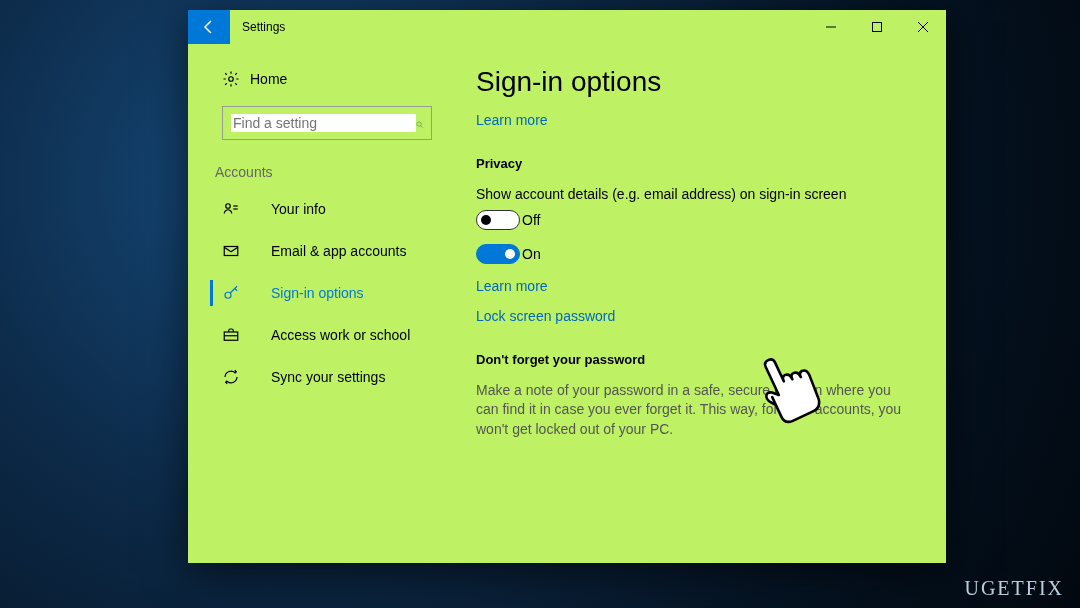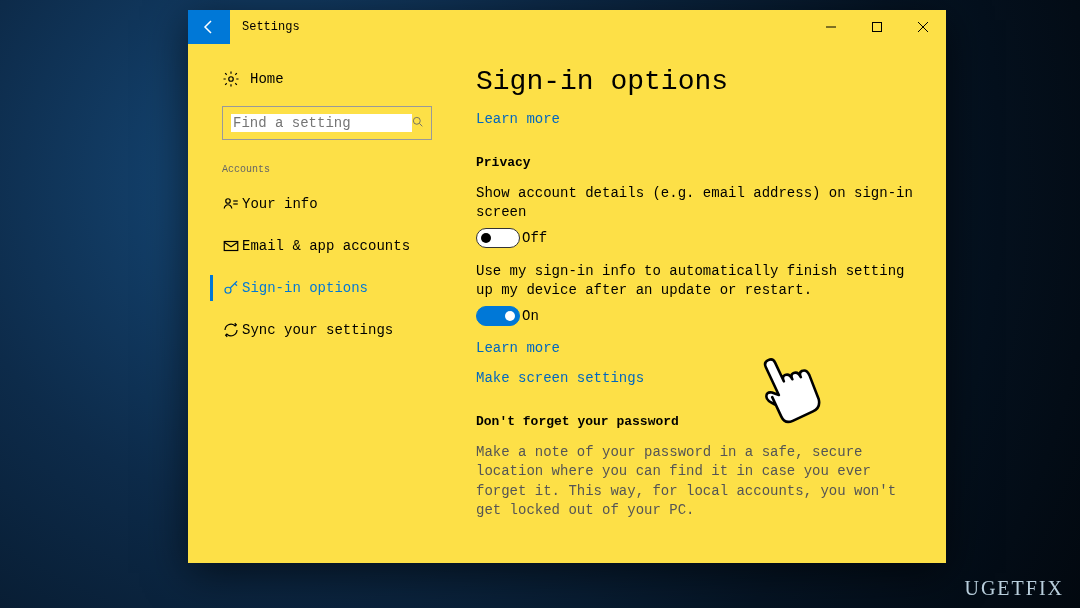--- a/index.html
+++ b/index.html
@@ -7,27 +7,26 @@
   body {
     font-family: "Segoe UI", Tahoma, sans-serif;
     background: radial-gradient(circle at 25% 30%, #164a7a 0%, #0d2b4a 35%, #051424 70%, #02080f 100%);
     position:relative;
     overflow:hidden;
   }
   .window {
     position:absolute;
     left:188px; top:10px;
     width:758px; height:553px;
-    background:#fde047;
+    background:#bef264;
     box-shadow: 0 10px 40px rgba(0,0,0,0.6);
     display:flex;
     flex-direction:column;
     color:#000;
     font-size:14px;
-    font-family:Liberation Mono, monospace;
   }
   .titlebar {
     height:34px;
     display:flex;
     align-items:stretch;
     border-bottom:0;
   }
   .back-btn {
     width:42px;
     background:#0078d7;
@@ -79,28 +78,28 @@
     align-items:center;
     padding:12px 8px;
     color:#666;
     font-size:14px;
   }
   .search-box input {
     border:none; outline:none; flex:1; font-size:14px; font-family:inherit; color:#333;
   }
   .search-icon { width:16px; height:16px; color:#666; }
   .section-label {
-    padding:0 34px 8px 34px;
+    padding:0 34px 8px 27px;
     color:#666;
-    font-size:10px;
+    font-size:14px;
   }
   .nav-item {
     display:flex; align-items:center;
     padding:12px 34px;
-    gap:2px;
+    gap:31px;
     position:relative;
     text-align:center;
   }
   .nav-item.active { color:#0078d7; }
   .nav-item.active::before {
     content:"";
     position:absolute;
     left:22px;
     top:8px; bottom:8px;
     width:3px;
@@ -249,20 +248,30 @@
       <div class="nav-item active">
         <span class="icon">
           <svg viewBox="0 0 24 24" fill="none" stroke="currentColor" stroke-width="1.6">
             <circle cx="8" cy="15" r="4"></circle>
               <path d="M11 12 L20 3 M17 6l3 3"></path>
           </svg>
         </span>
         <span>Sign-in options</span>
       </div>
 
+      <div class="nav-item">
+        <span class="icon">
+          <svg viewBox="0 0 24 24" fill="none" stroke="currentColor" stroke-width="1.6">
+            <rect x="3" y="8" width="18" height="11"></rect>
+              <path d="M9 8V6a2 2 0 012-2h2a2 2 0 012 2v2"></path>
+              <line x1="3" y1="13" x2="21" y2="13"></line>
+          </svg>
+        </span>
+        <span>Access work or school</span>
+      </div>
 
 
       <div class="nav-item">
         <span class="icon">
           <svg viewBox="0 0 24 24" fill="none" stroke="currentColor" stroke-width="1.6">
             <path d="M4 12a8 8 0 0113-6l2-1M20 12a8 8 0 01-13 6l-2 1"></path>
             <path d="M17 3l2 2-2 2M7 21l-2-2 2-2"></path>
           </svg>
         </span>
         <span>Sync your settings</span>
@@ -277,31 +286,30 @@
       <h2>Privacy</h2>
 
       <p class="desc">Show account details (e.g. email address) on sign-in screen</p>
       <div class="toggle-row">
         <div class="toggle">
             <div class="knob"></div>
           </div>
         <span>Off</span>
       </div>
 
-      <p class="desc">Use my sign-in info to automatically finish setting up my device after an update or restart.</p>
       <div class="toggle-row">
         <div class="toggle on">
             <div class="knob"></div>
           </div>
         <span>On</span>
       </div>
 
       <div class="links-block">
         <div class="link">Learn more</div>
-        <div class="link">Make screen settings</div>
+        <div class="link">Lock screen password</div>
       </div>
 
       <h2>Don't forget your password</h2>
       <p class="muted">Make a note of your password in a safe, secure location where you can find it in case you ever forget it. This way, for local accounts, you won't get locked out of your PC.</p>
     </div>
   </div>
 
   <div class="cursor-hand">
     <svg viewBox="0 0 100 100">
       <g transform="rotate(-25 50 50)">

